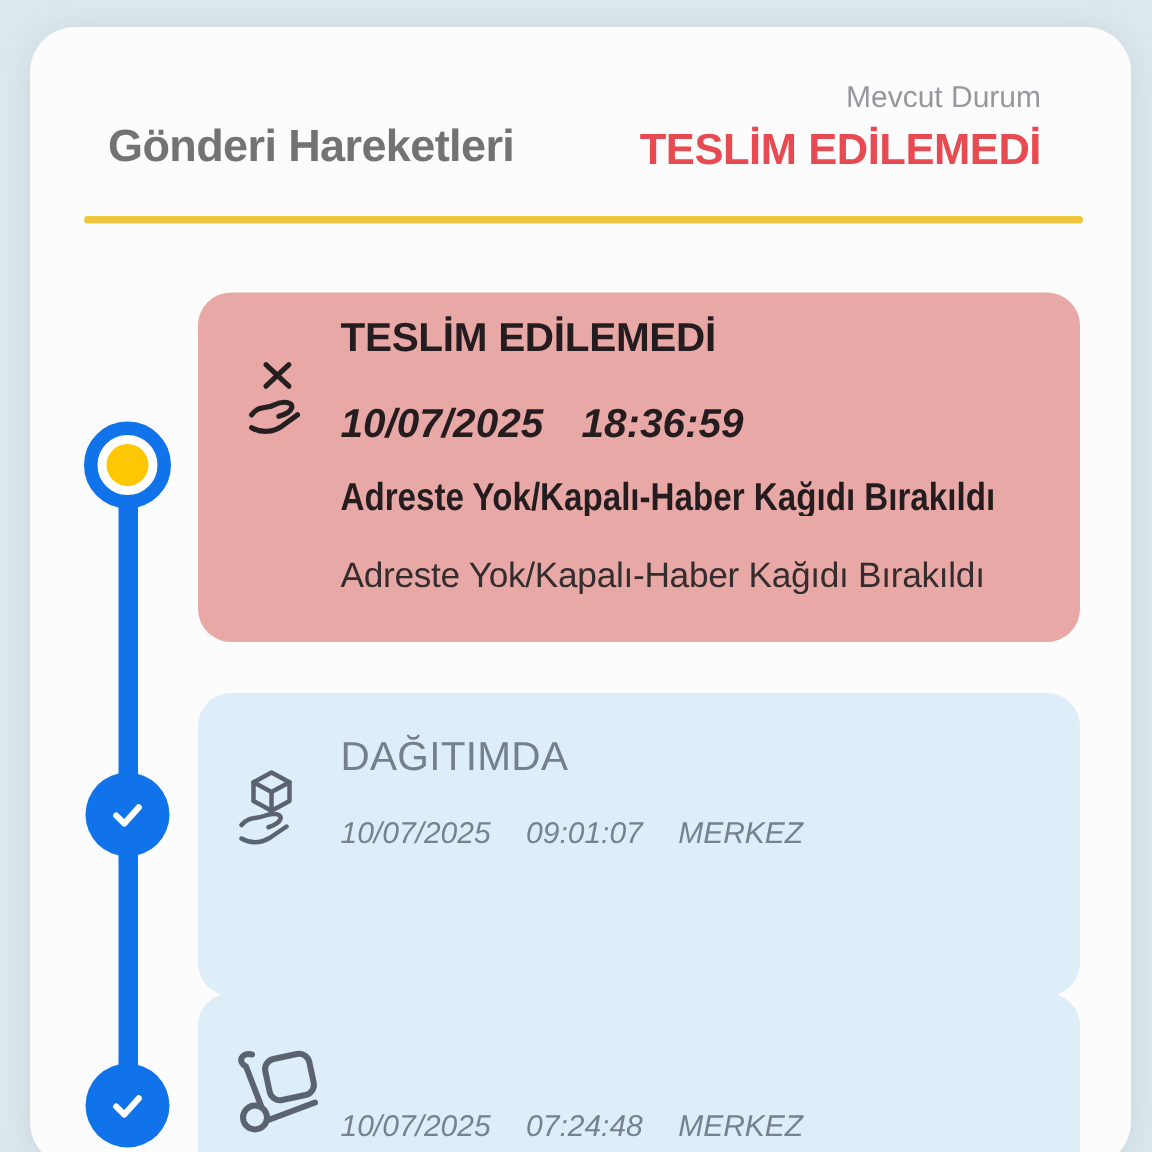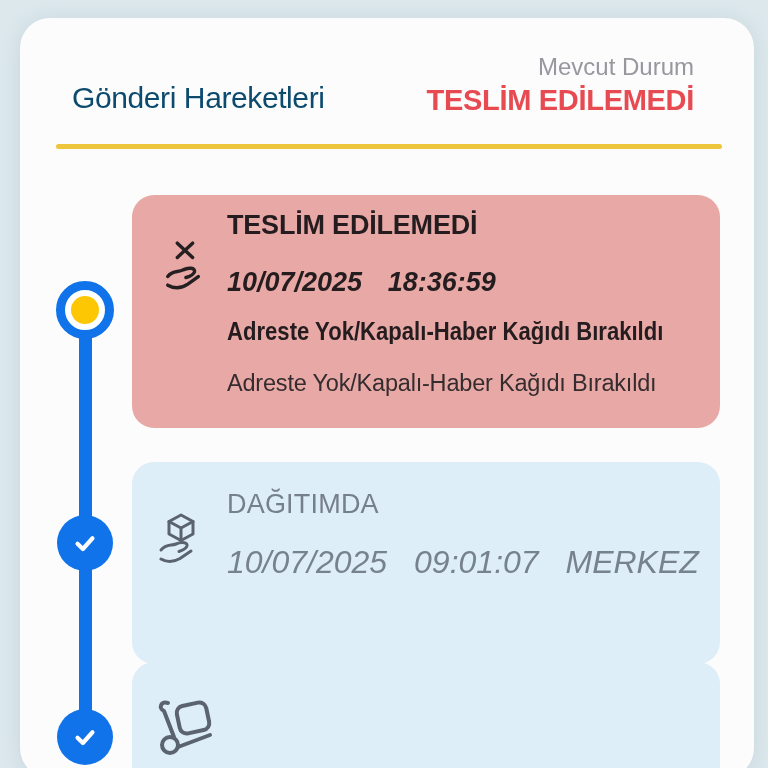--- a/index.html
+++ b/index.html
@@ -11,26 +11,26 @@
   }
   .sheet {
     position:absolute; left:20px; top:18px; width:734px; height:760px;
     background:#fcfcfd; border-radius:30px;
     box-shadow:0 2px 20px rgba(110,135,150,0.18);
     overflow:hidden;
   }
   
   .hdr-title {
     position:absolute; left:52px; top:65px;
-    font-size:30px; font-weight:400; letter-spacing:-0.4px;
-    color:#0c4a6e; line-height:1;
+    font-size:30px; font-weight:700; letter-spacing:-0.4px;
+    color:#737373; line-height:1;
   }
   .hdr-status-label {
     position:absolute; right:60px; top:37px;
-    font-size:24px; font-weight:500; color:#97979d; line-height:1;
+    font-size:20px; font-weight:500; color:#97979d; line-height:1;
   }
   .hdr-status-value {
     position:absolute; right:60px; top:68px;
     font-size:29px; font-weight:700; letter-spacing:-0.3px;
     color:#e74a50; line-height:1;
   }
   .divider {
     position:absolute; left:36px; top:126px; width:666px; height:4.5px;
     background:#eec63d; border-radius:3px;
   }
@@ -84,21 +84,21 @@
   }
   .c-reg {
     position:absolute; left:95px; top:177px; width:500px;
     font-size:23.5px; font-weight:400; color:#342c2e; line-height:1;
     white-space:nowrap; overflow:hidden; letter-spacing:-0.2px;
   }
   .card.blue1 .c-title { top:29px; }
   .card.blue2 .c-title { top:26px; }
   .card.blue1 .c-datetime { top:84px; }
   .card.blue2 .c-datetime { top:79px; }
-  .muted-date { font-size:32px; font-weight:500; color:#76828e; }
+  .muted-date { font-size:20px; font-weight:500; color:#76828e; }
 </style>
 </head>
 <body>
 
 <div class="sheet">
 
   <div class="hdr-title">Gönderi Hareketleri</div>
   <div class="hdr-status-label">Mevcut Durum</div>
   <div class="hdr-status-value">TESLİM EDİLEMEDİ</div>
   <div class="divider"></div>
@@ -161,16 +161,21 @@
 
     <div class="card blue2">
       <svg class="icon i3" viewBox="0 0 66 62" fill="none">
         <g stroke="#5b646e" stroke-width="4" stroke-linecap="round" stroke-linejoin="round">
           <rect x="30" y="9" width="30" height="28" rx="7" transform="rotate(-12 45 23)"></rect>
           <path d="M20 8 C13 6 10 13 16 16 L26 42"></path>
           <circle cx="22" cy="50" r="8"></circle>
           <path d="M30 52 L62 40"></path>
         </g>
       </svg>
+      <div class="c-datetime muted-date">
+        <span>10/07/2025</span>
+        <span>07:24:48</span>
+        <span>MERKEZ</span>
+      </div>
     </div>
 
   </div>
 </div>
 
 </body></html>

